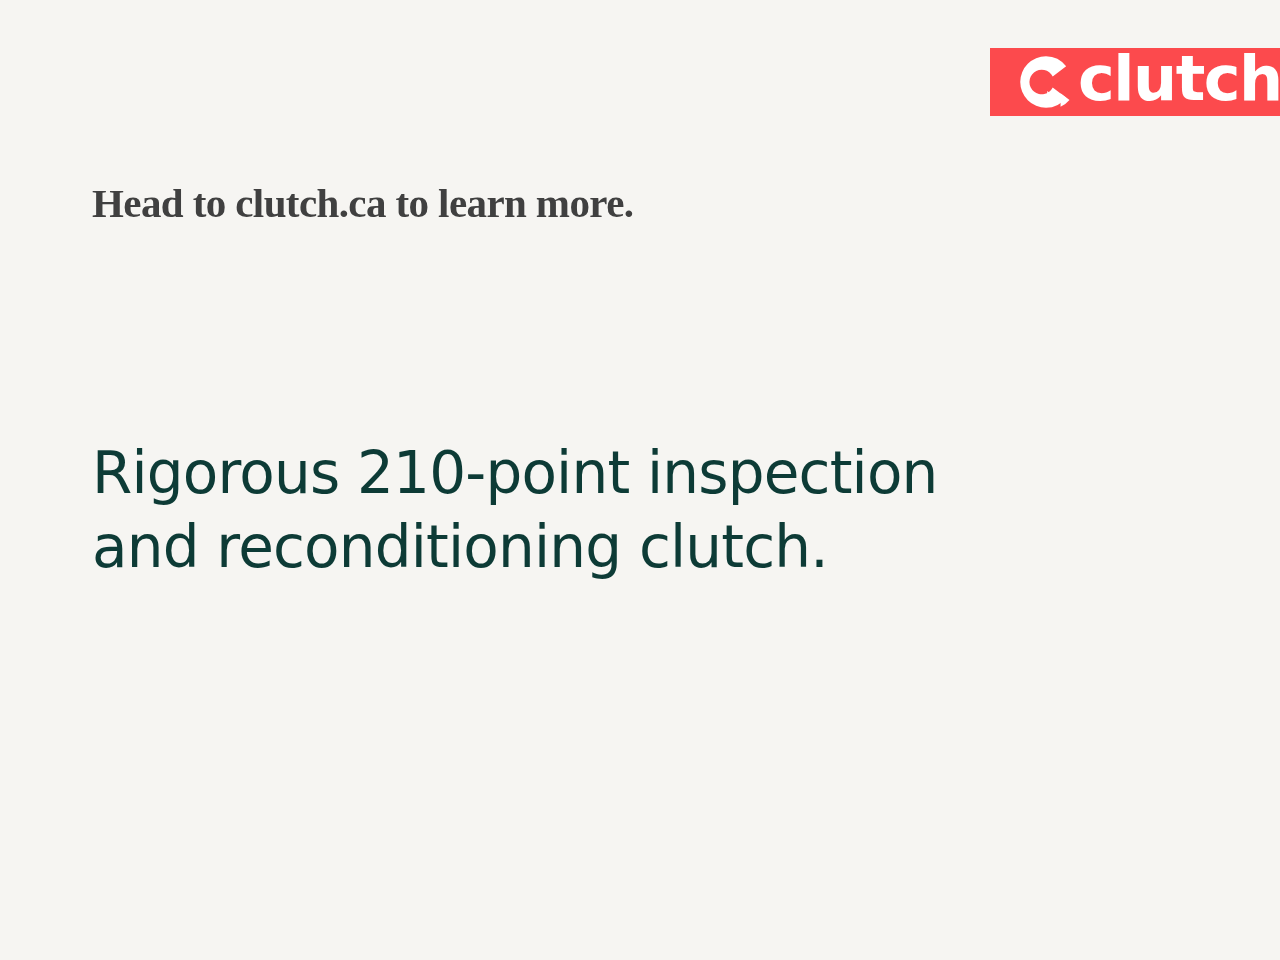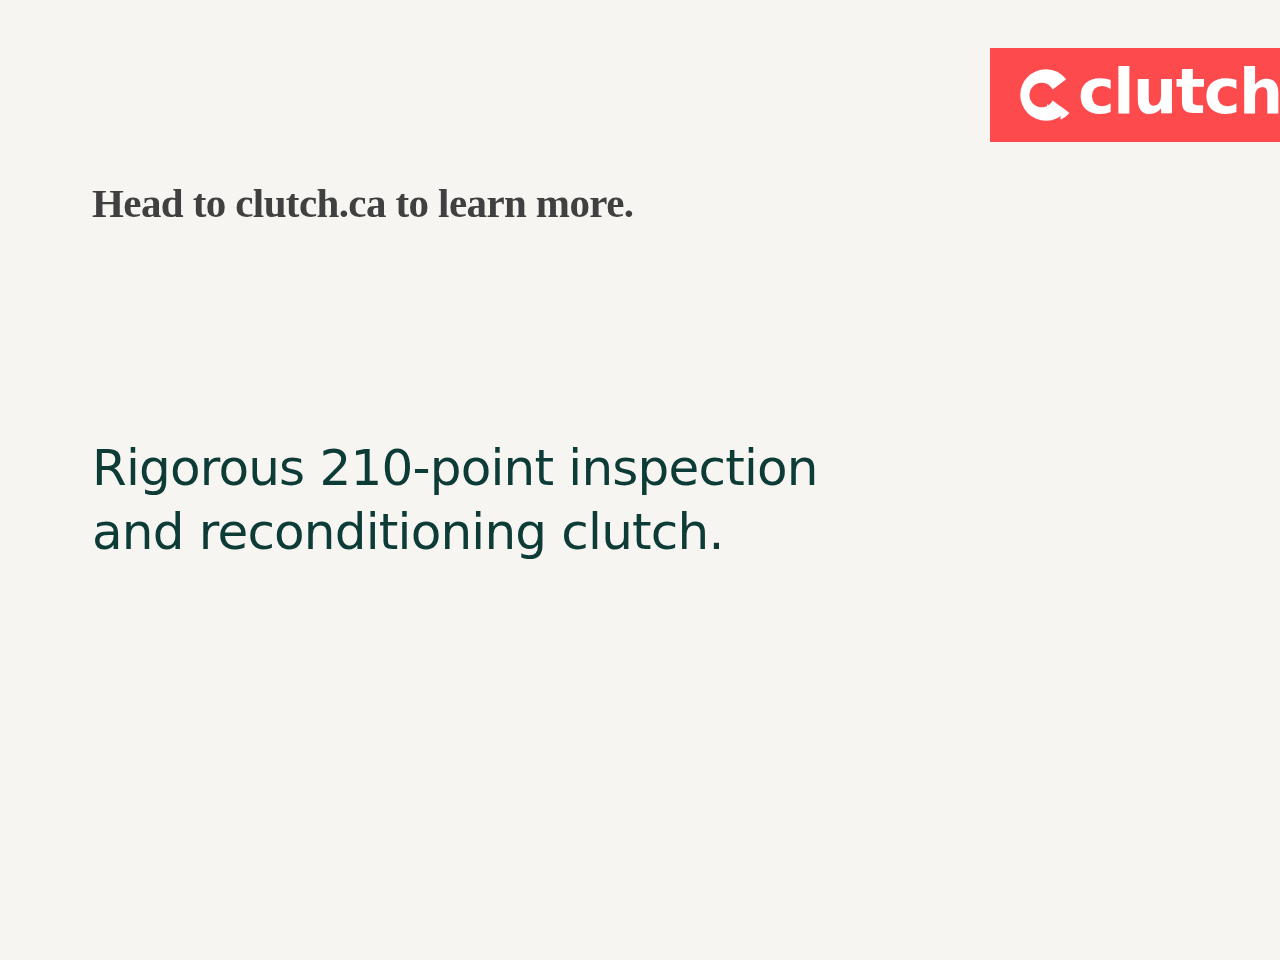--- a/index.html
+++ b/index.html
@@ -20,21 +20,21 @@
     background: #f6f5f2;
     overflow: hidden;
   }
 
   
   #brand-banner {
     position: absolute;
     top: 48px;
     left: 990px;
     width: 290px;
-    height: 94px;
+    height: 68px;
     background: #fc4a4d;
     display: flex;
     align-items: center;
     padding-left: 28px;
     box-sizing: border-box;
   }
 
   .logo-lockup {
     display: flex;
     align-items: center;
@@ -88,21 +88,21 @@
     font-weight: 700;
     letter-spacing: -1.6px;
     color: #0d3b36;
     line-height: 1.08;
     margin: 0 0 12px 0;
     white-space: nowrap;
   }
 
   #message-body {
     font-family: "DejaVu Sans", sans-serif;
-    font-size: 50px;
+    font-size: 58px;
     font-weight: 400;
     letter-spacing: -0.8px;
     color: #0d3b36;
     line-height: 1.28;
     margin: 0;
   }
 
   .body-line {
     display: block;
     white-space: nowrap;

